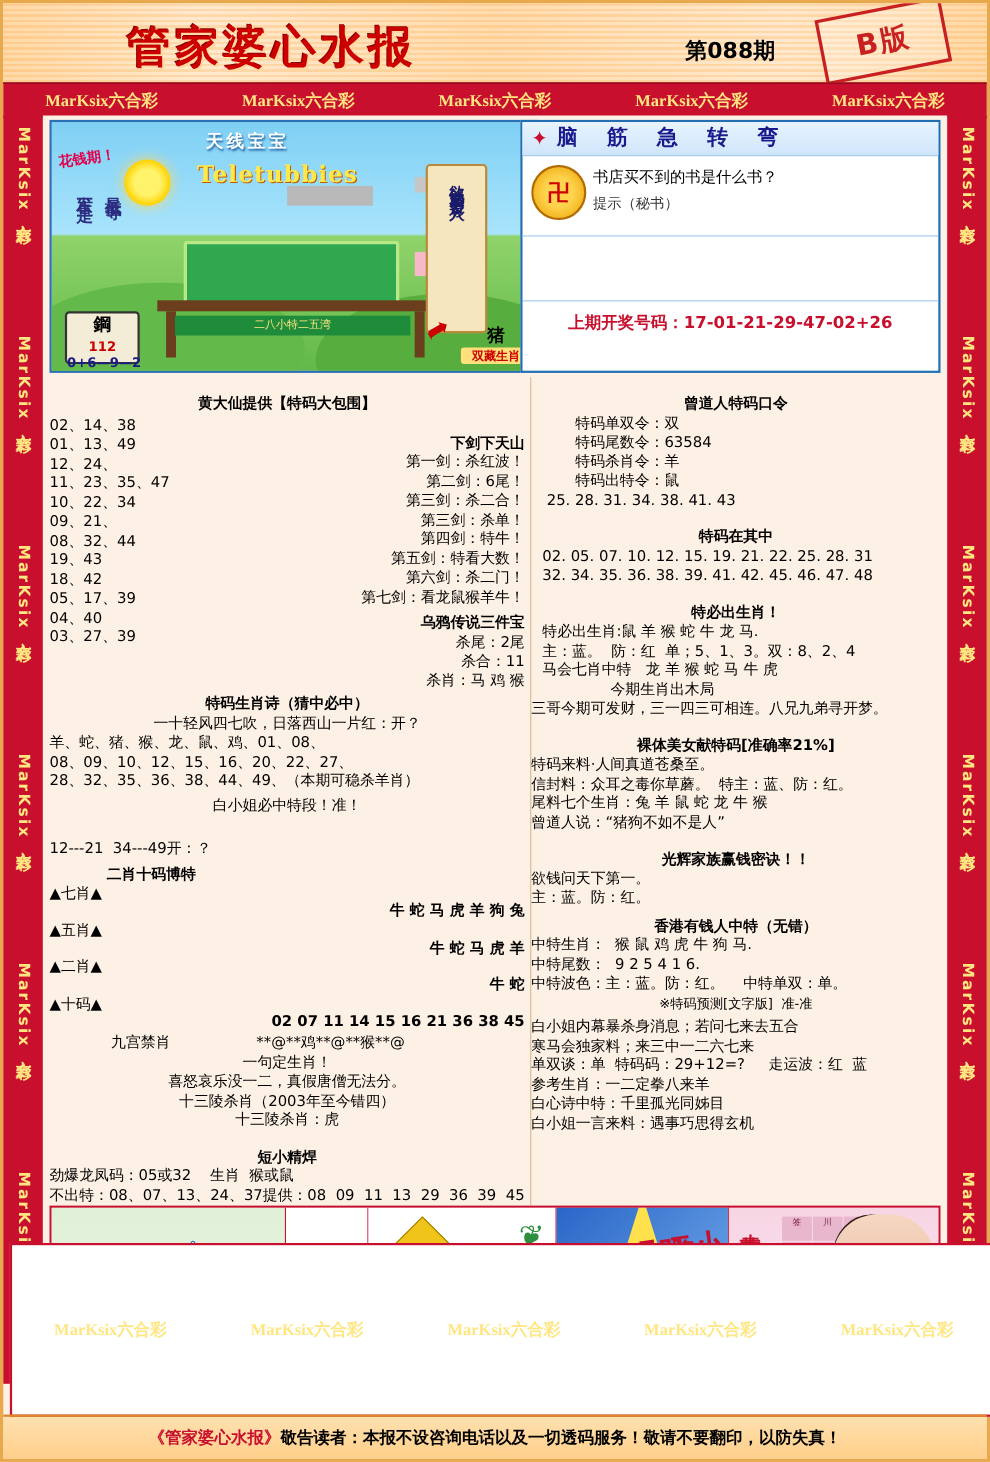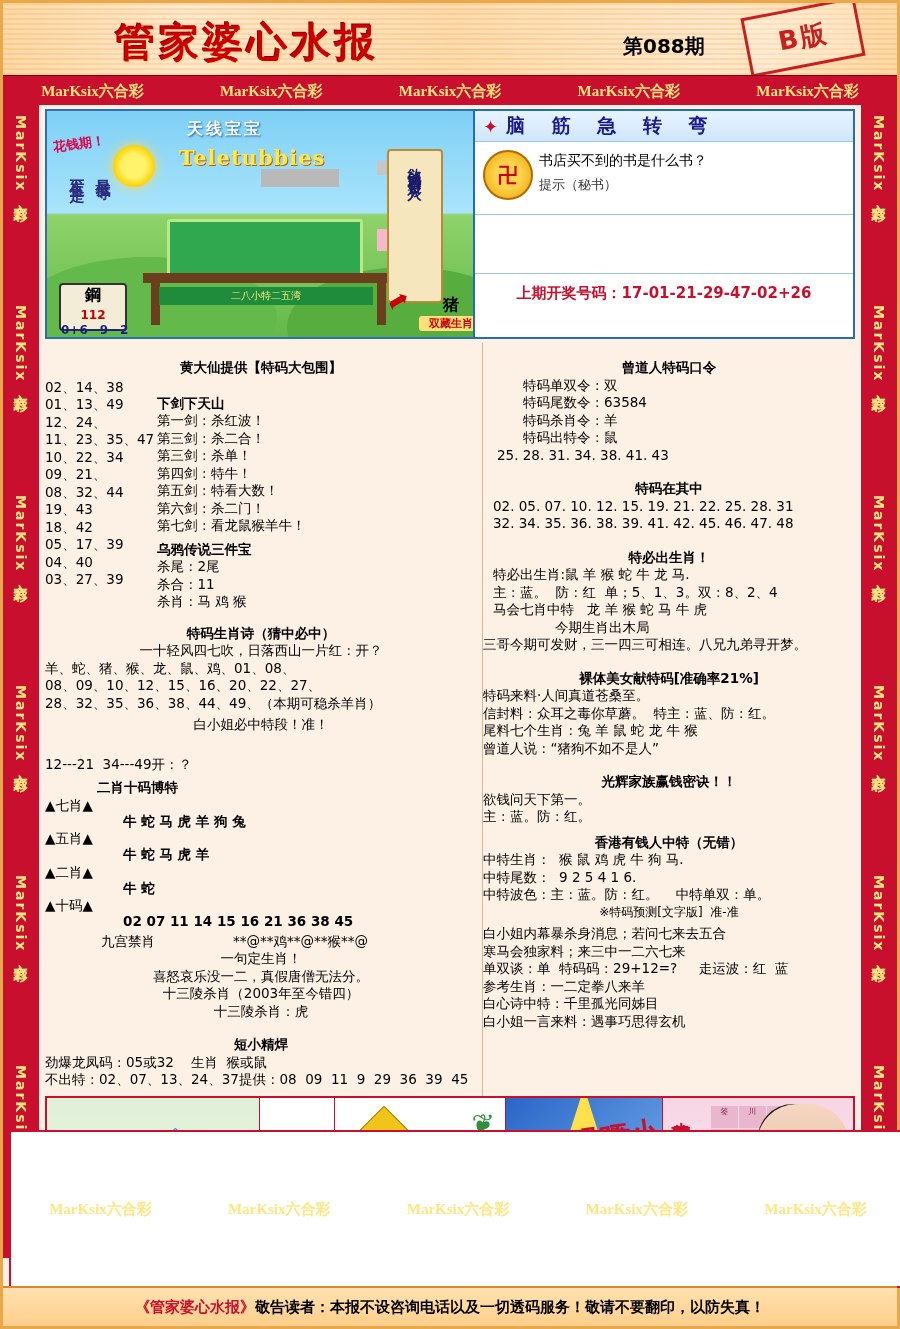--- a/index.html
+++ b/index.html
@@ -168,21 +168,21 @@
   .cols{position:absolute;left:6px;right:6px;top:238px;bottom:162px;}
   .colL{position:absolute;left:0;top:0;width:432px;bottom:0;}
   .colR{position:absolute;right:0;top:0;width:372px;bottom:0;}
   .vline{position:absolute;left:437px;top:0;bottom:0;width:1px;background:#d8b88c;}
 
   .t{font-size:13.5px;line-height:17.5px;color:#000;white-space:pre-wrap;}
   .t.c{text-align:center;}
   .t.b{font-weight:bold;margin-top:16px;}
   .row2{display:flex;}
   .row2 .a{width:112px;}
-  .row2 .b{flex:1;}
+  .row2 .b{flex:1;text-align:right;}
   .small{font-size:12px;}
 
   
   .bottom{position:absolute;left:6px;right:6px;bottom:4px;height:154px;border:2px solid #c8102e;display:flex;background:#fff;}
   .bx{position:relative;height:100%;overflow:hidden;}
   .bx.b1{width:212px;background:linear-gradient(#dff0d8,#f3f7e2);}
   .bx.b2{width:74px;background:#fff;border-left:1px solid #c8102e;border-right:1px solid #c8102e;
          display:flex;align-items:center;justify-content:center;}
   .bx.b3{width:170px;background:#fff;border-right:1px solid #c8102e;}
   .bx.b4{flex:1;background:linear-gradient(135deg,#2a66c8,#7fb6ef);border-right:1px solid #c8102e;}
@@ -327,34 +327,35 @@
             <div class="t">08、32、44</div>
             <div class="t">19、43</div>
             <div class="t">18、42</div>
             <div class="t">05、17、39</div>
             <div class="t">04、40</div>
             <div class="t">03、27、39</div>
           </div>
           <div class="b">
             <div class="t b">下剑下天山</div>
             <div class="t">第一剑：杀红波！</div>
+            <div class="t">第二剑：6尾！</div>
             <div class="t">第三剑：杀二合！</div>
             <div class="t">第三剑：杀单！</div>
             <div class="t">第四剑：特牛！</div>
             <div class="t">第五剑：特看大数！</div>
             <div class="t">第六剑：杀二门！</div>
             <div class="t">第七剑：看龙鼠猴羊牛！</div>
             <div class="t b" style="margin-top:6px">乌鸦传说三件宝</div>
             <div class="t">杀尾：2尾</div>
             <div class="t">杀合：11</div>
             <div class="t">杀肖：马 鸡 猴</div>
           </div>
         </div>
 
-        <div class="t c b" style="margin-top:14px">特码生肖诗（猜中必中）</div>
+        <div class="t c b" style="margin-top:4px">特码生肖诗（猜中必中）</div>
         <div class="t c">一十轻风四七吹，日落西山一片红：开？</div>
         <div class="t">羊、蛇、猪、猴、龙、鼠、鸡、01、08、</div>
         <div class="t">08、09、10、12、15、16、20、22、27、</div>
         <div class="t">28、32、35、36、38、44、49、（本期可稳杀羊肖）</div>
         <div class="t c" style="margin-top:4px">白小姐必中特段！准！</div>
 
         <div class="t" style="margin-top:22px">12---21  34---49开：？</div>
         <div class="t b" style="margin-top:6px;padding-left:52px">二肖十码博特</div>
 
         <div class="row2">
@@ -377,21 +378,21 @@
         <div class="row2" style="margin-top:2px">
           <div style="width:108px;padding-left:56px" class="t">九宫禁肖</div>
           <div class="t" style="padding-left:24px">**@**鸡**@**猴**@</div>
         </div>
         <div class="t c">一句定生肖！</div>
         <div class="t c">喜怒哀乐没一二，真假唐僧无法分。</div>
         <div class="t c">十三陵杀肖（2003年至今错四）</div>
         <div class="t c">十三陵杀肖：虎</div>
         <div class="t c b">短小精焊</div>
         <div class="t">劲爆龙凤码：05或32    生肖  猴或鼠</div>
-        <div class="t">不出特：02、07、13、24、37提供：08  09  11  9  29  36  39  45</div>
+        <div class="t">不出特：08、07、13、24、37提供：08  09  11  13  29  36  39  45</div>
       </div>
 
       <div class="colR">
         <div class="t c b">曾道人特码口令</div>
         <div class="t" style="padding-left:40px">特码单双令：双</div>
         <div class="t" style="padding-left:40px">特码尾数令：63584</div>
         <div class="t" style="padding-left:40px">特码杀肖令：羊</div>
         <div class="t" style="padding-left:40px">特码出特令：鼠</div>
         <div class="t" style="padding-left:14px">25. 28. 31. 34. 38. 41. 43</div>
         <div class="t c b">特码在其中</div>

